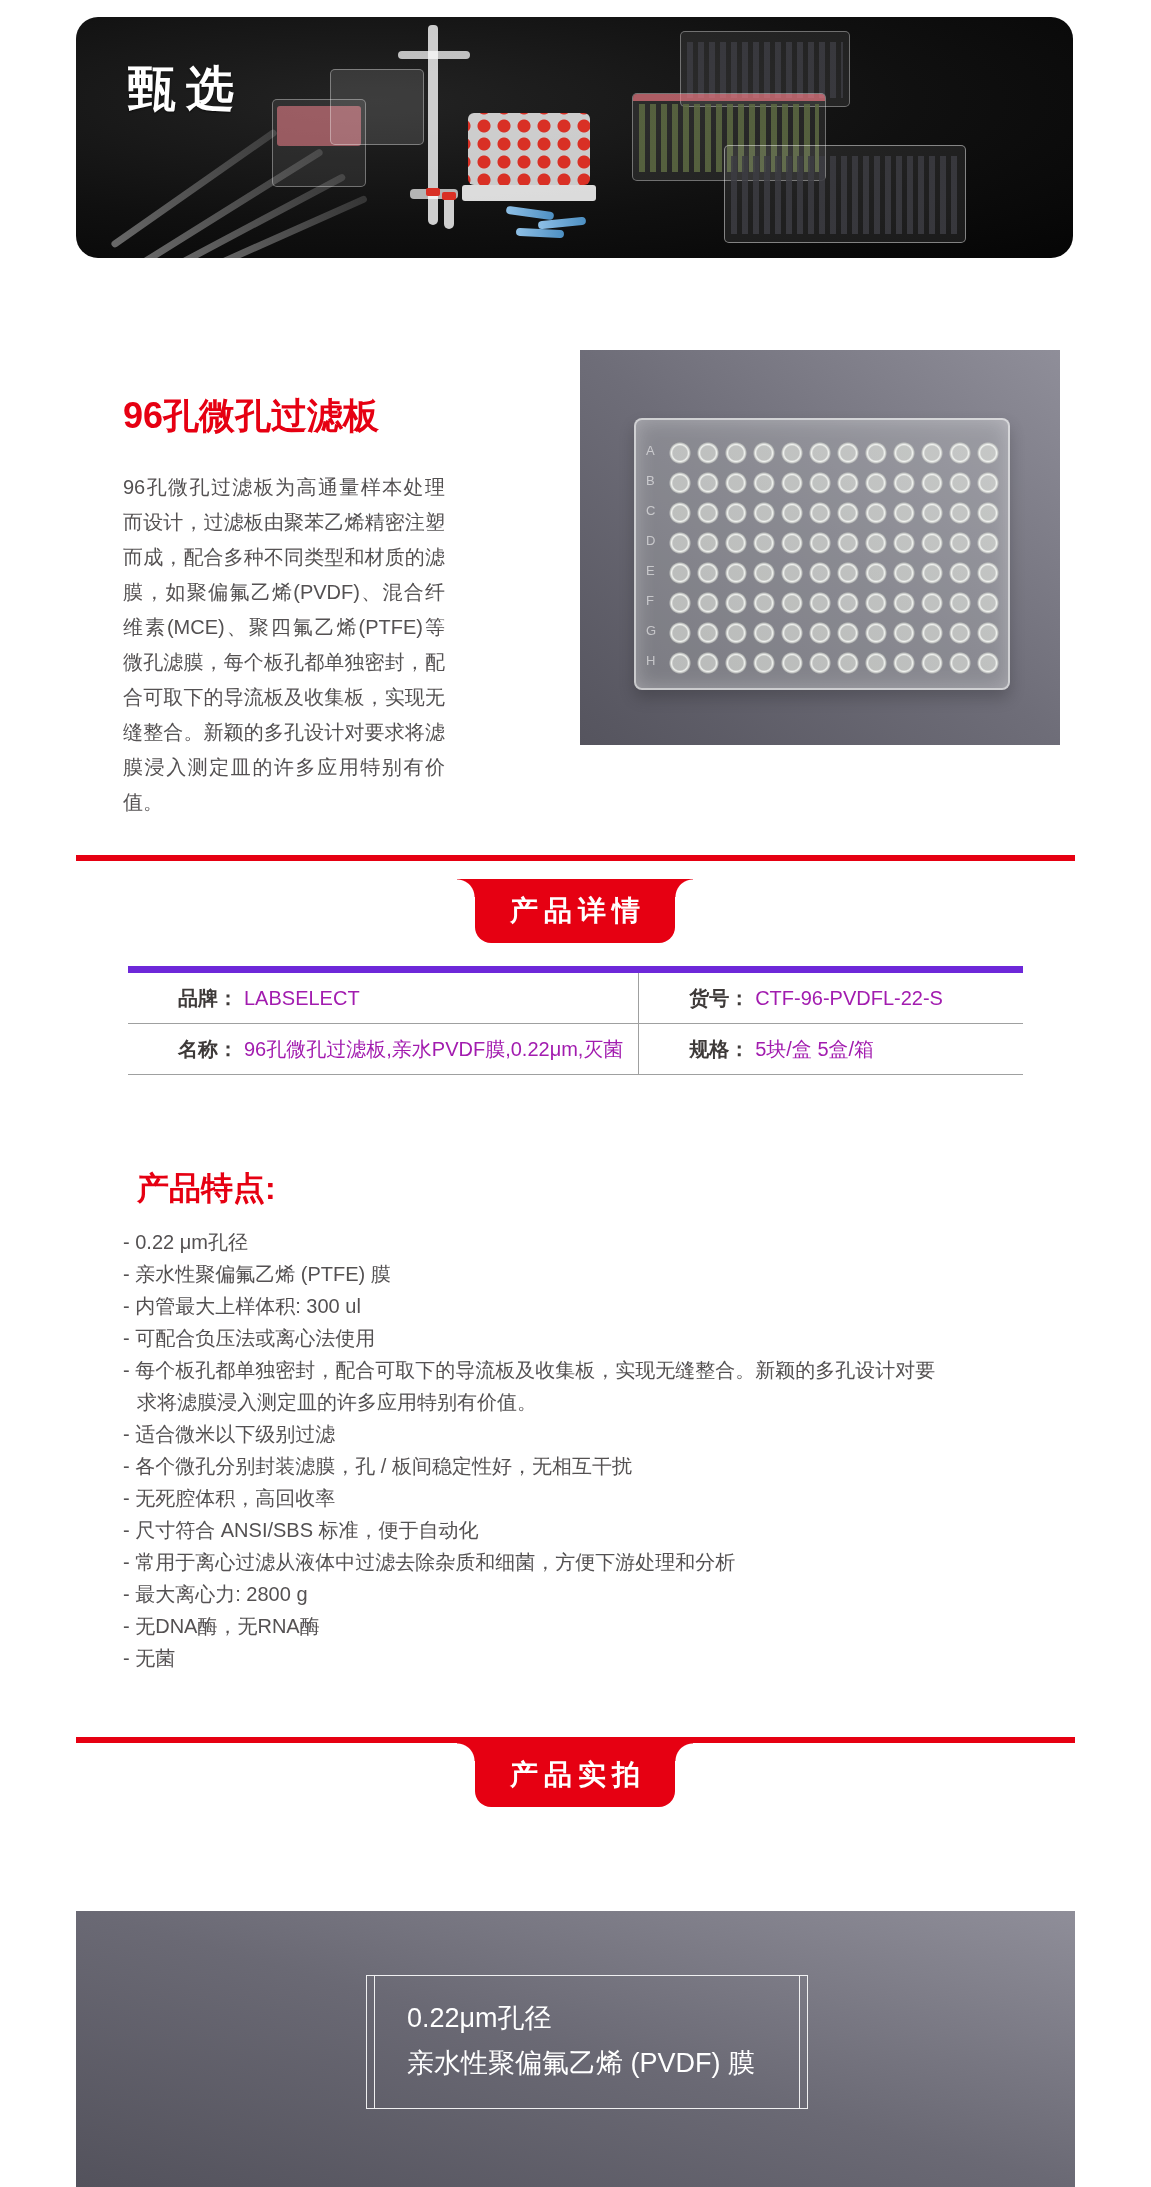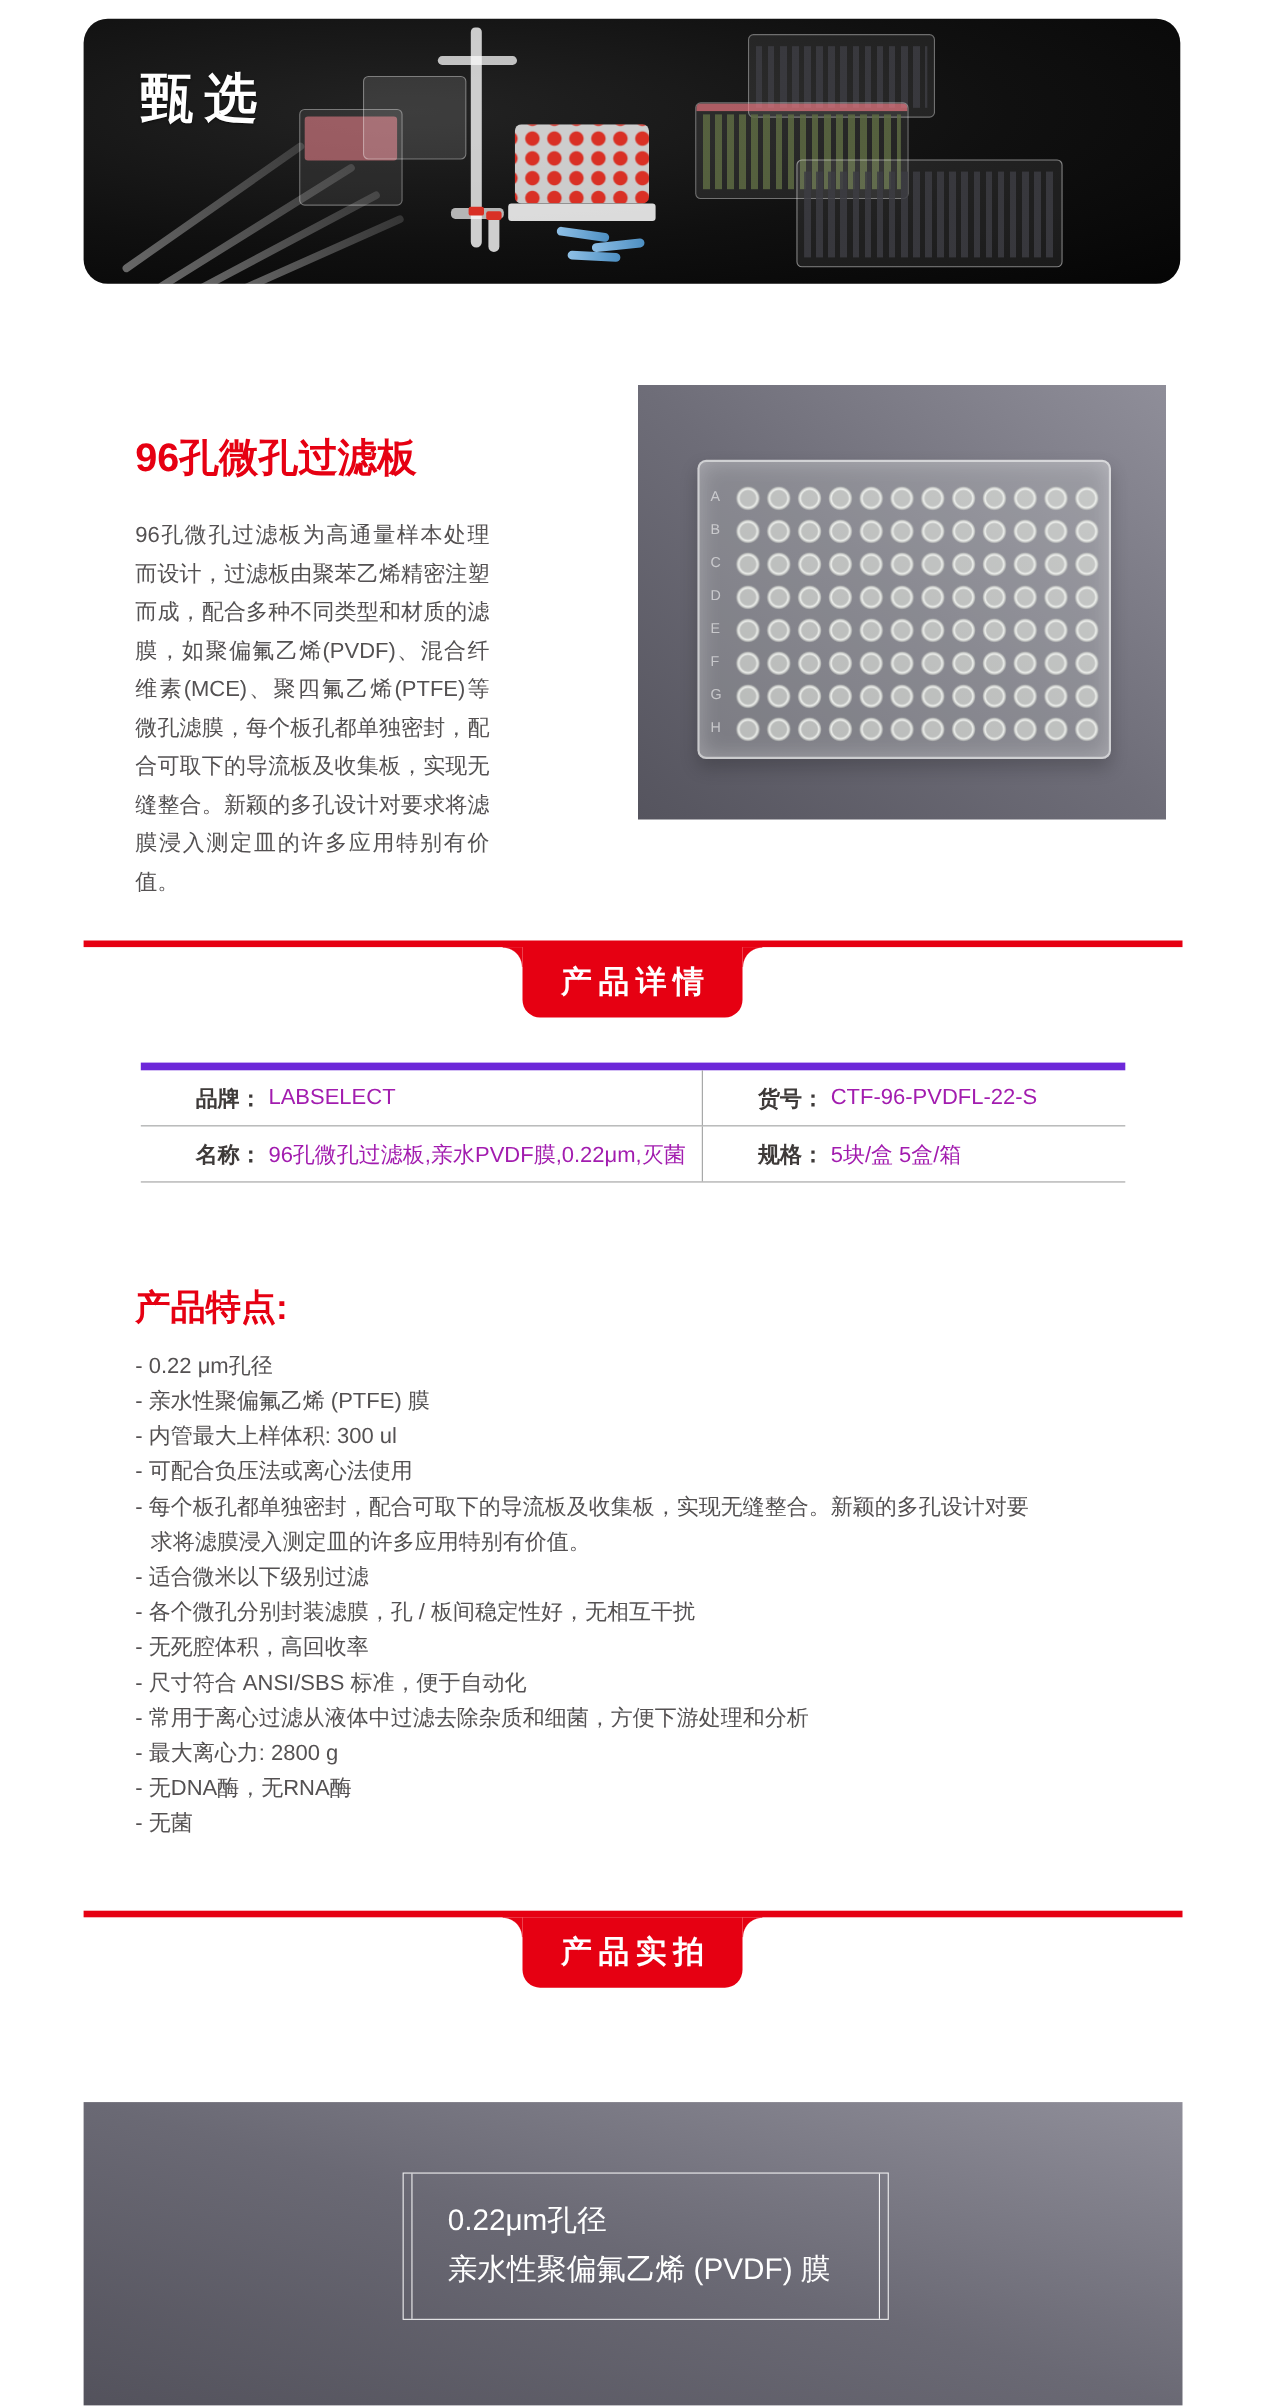--- a/index.html
+++ b/index.html
@@ -81,21 +81,21 @@
   .divider-tab span{color:#ffffff;font-size:28px;font-weight:bold;letter-spacing:6px;padding-left:6px;}
   
   #spec-table{position:absolute;left:128px;top:966px;width:895px;border-top:7px solid #6d28d9;}
   .spec-row{display:flex;height:50px;border-bottom:1px solid #9fa0a0;}
   .spec-cell{display:flex;align-items:center;padding-left:50px;box-sizing:border-box;}
   .cell-a{width:57%;}
   .cell-b{width:43%;border-left:1px solid #9fa0a0;}
   .cell-label{font-size:20px;font-weight:bold;color:#3e3a39;white-space:pre;}
   .cell-value{font-size:20px;color:#a21caf;margin-left:6px;}
   
-  .features-heading{position:absolute;left:123px;top:1140px;font-size:32px;font-weight:bold;color:#e60012;}
+  .features-heading{position:absolute;left:137px;top:1140px;font-size:32px;font-weight:bold;color:#e60012;}
   .features-list{
     position:absolute;left:123px;top:1226px;width:824px;list-style:none;margin:0;padding:0;
     font-size:20px;line-height:32px;color:#545152;
   }
   .features-list li{padding-left:14px;text-indent:-14px;}
   
   #photo-section{
     position:absolute;left:76px;top:1911px;width:999px;height:276px;
     background:linear-gradient(to top right,#53525c 0%,#6a6974 50%,#8f8e99 100%);
   }
@@ -156,21 +156,21 @@
       <span class="row-label" style="top:76px">C</span>
       <span class="row-label" style="top:106px">D</span>
       <span class="row-label" style="top:136px">E</span>
       <span class="row-label" style="top:166px">F</span>
       <span class="row-label" style="top:196px">G</span>
       <span class="row-label" style="top:226px">H</span>
     </div>
   </div>
 
   <div class="divider-line" style="top:855px"></div>
-  <div class="divider-tab" style="top:861px">
+  <div class="divider-tab" style="top:879px">
     <span>产品详情</span>
   </div>
 
   <div id="spec-table">
     <div class="spec-row">
       <div class="spec-cell cell-a">
         <span class="cell-label">品牌：</span>
         <span class="cell-value">LABSELECT</span>
       </div>
       <div class="spec-cell cell-b">

